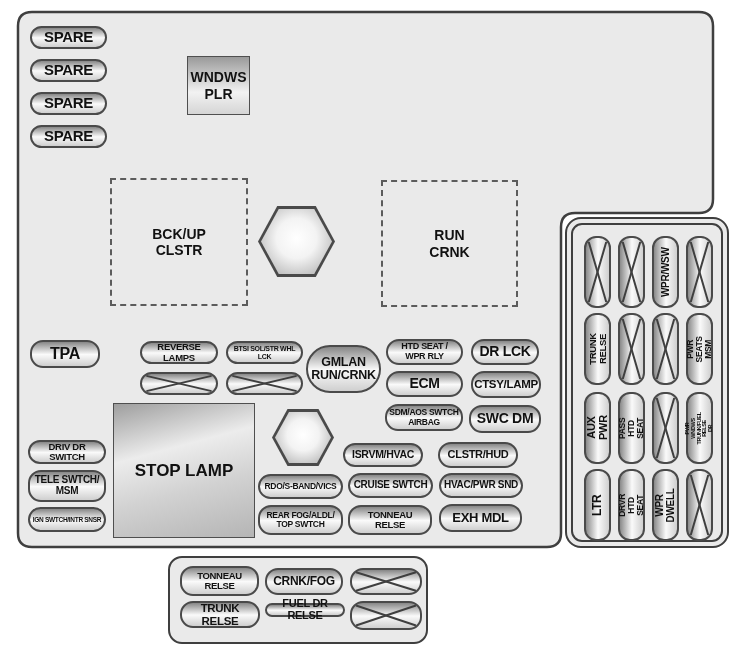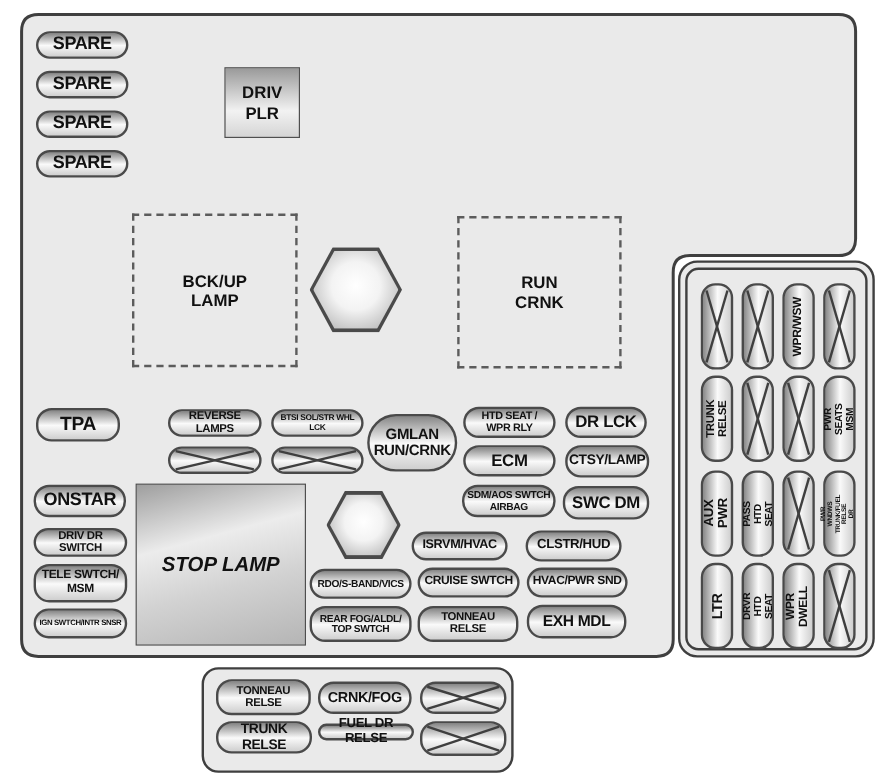--- a/index.html
+++ b/index.html
@@ -39,25 +39,25 @@
   <svg class="abs" style="left:0;top:0;width:733px;height:646px;" viewBox="0 0 733 646">
     <path d="M 32 12 H 699 Q 713 12 713 26 V 199 Q 713 213 699 213 H 575 Q 561 213 561 227 V 533 Q 561 547 547 547 H 32 Q 18 547 18 533 V 26 Q 18 12 32 12 Z" fill="#eaeaea" stroke="#3f3f3f" stroke-width="2.5"></path>
   </svg>
 
   <div class="pill" style="left:30px;top:26px;width:77px;height:23px;font-size:15px;">SPARE</div>
   <div class="pill" style="left:30px;top:59px;width:77px;height:23px;font-size:15px;">SPARE</div>
   <div class="pill" style="left:30px;top:92px;width:77px;height:23px;font-size:15px;">SPARE</div>
   <div class="pill" style="left:30px;top:125px;width:77px;height:23px;font-size:15px;">SPARE</div>
 
   <div class="block" style="left:187px;top:56px;width:63px;height:59px;font-size:14px;line-height:1.15;
-       background:linear-gradient(180deg,#9a9a9a 0%,#f2f2f2 62%,#d5d5d5 100%);border-width:1.5px;">DRIV
+       background:linear-gradient(180deg,#9a9a9a 0%,#f2f2f2 62%,#d5d5d5 100%);border-width:1.5px;">WNDWS
 PLR</div>
 
   <div class="dashedbox" style="left:110px;top:178px;width:138px;height:128px;">BCK/UP
-LAMP</div>
+CLSTR</div>
   <div class="dashedbox" style="left:381px;top:180px;width:137px;height:127px;">RUN
 CRNK</div>
 
   <div class="hexo" style="left:258px;top:206px;width:77px;height:71px;">
       <div class="hexi"></div>
     </div>
   <div class="hexo" style="left:272px;top:409px;width:62px;height:57px;">
       <div class="hexi"></div>
     </div>
 
@@ -79,28 +79,27 @@
   </div>
 
   <div class="pill" style="left:306px;top:345px;width:75px;height:48px;font-size:12.5px;border-radius:24px;">GMLAN
 RUN/CRNK</div>
   <div class="pill" style="left:386px;top:339px;width:77px;height:26px;font-size:9px;">HTD SEAT /
 WPR RLY</div>
   <div class="pill" style="left:471px;top:339px;width:68px;height:26px;font-size:14px;">DR LCK</div>
   <div class="pill" style="left:386px;top:371px;width:77px;height:26px;font-size:14px;">ECM</div>
   <div class="pill" style="left:471px;top:371px;width:70px;height:27px;font-size:11.5px;">CTSY/LAMP</div>
 
-  <div class="pill" style="left:28px;top:404px;width:77px;height:27px;font-size:15px;">ONSTAR</div>
   <div class="pill" style="left:28px;top:440px;width:78px;height:24px;font-size:9.5px;">DRIV DR SWITCH</div>
   <div class="pill" style="left:28px;top:470px;width:78px;height:32px;font-size:10px;">TELE SWTCH/
 MSM</div>
   <div class="pill" style="left:28px;top:507px;width:78px;height:25px;font-size:6.5px;">IGN SWTCH/INTR SNSR</div>
 
   <div class="block" style="left:113px;top:403px;width:142px;height:135px;font-size:17px;border-width:1.5px;
-       background:linear-gradient(165deg,#9e9e9e 0%,#ececec 35%,#d2d2d2 62%,#b5b5b5 100%);font-style:italic;">STOP LAMP</div>
+       background:linear-gradient(165deg,#9e9e9e 0%,#ececec 35%,#d2d2d2 62%,#b5b5b5 100%);">STOP LAMP</div>
 
   <div class="pill" style="left:385px;top:404px;width:78px;height:27px;font-size:8.5px;">SDM/AOS SWTCH
 AIRBAG</div>
   <div class="pill" style="left:469px;top:405px;width:72px;height:28px;font-size:14px;">SWC DM</div>
   <div class="pill" style="left:343px;top:443px;width:80px;height:24px;font-size:10.5px;">ISRVM/HVAC</div>
   <div class="pill" style="left:438px;top:442px;width:80px;height:26px;font-size:11px;">CLSTR/HUD</div>
   <div class="pill" style="left:348px;top:473px;width:85px;height:25px;font-size:10px;">CRUISE SWTCH</div>
   <div class="pill" style="left:258px;top:474px;width:85px;height:25px;font-size:8.5px;">RDO/S-BAND/VICS</div>
   <div class="pill" style="left:439px;top:473px;width:84px;height:25px;font-size:10px;">HVAC/PWR SND</div>
   <div class="pill" style="left:258px;top:505px;width:85px;height:30px;font-size:8.5px;">REAR FOG/ALDL/

